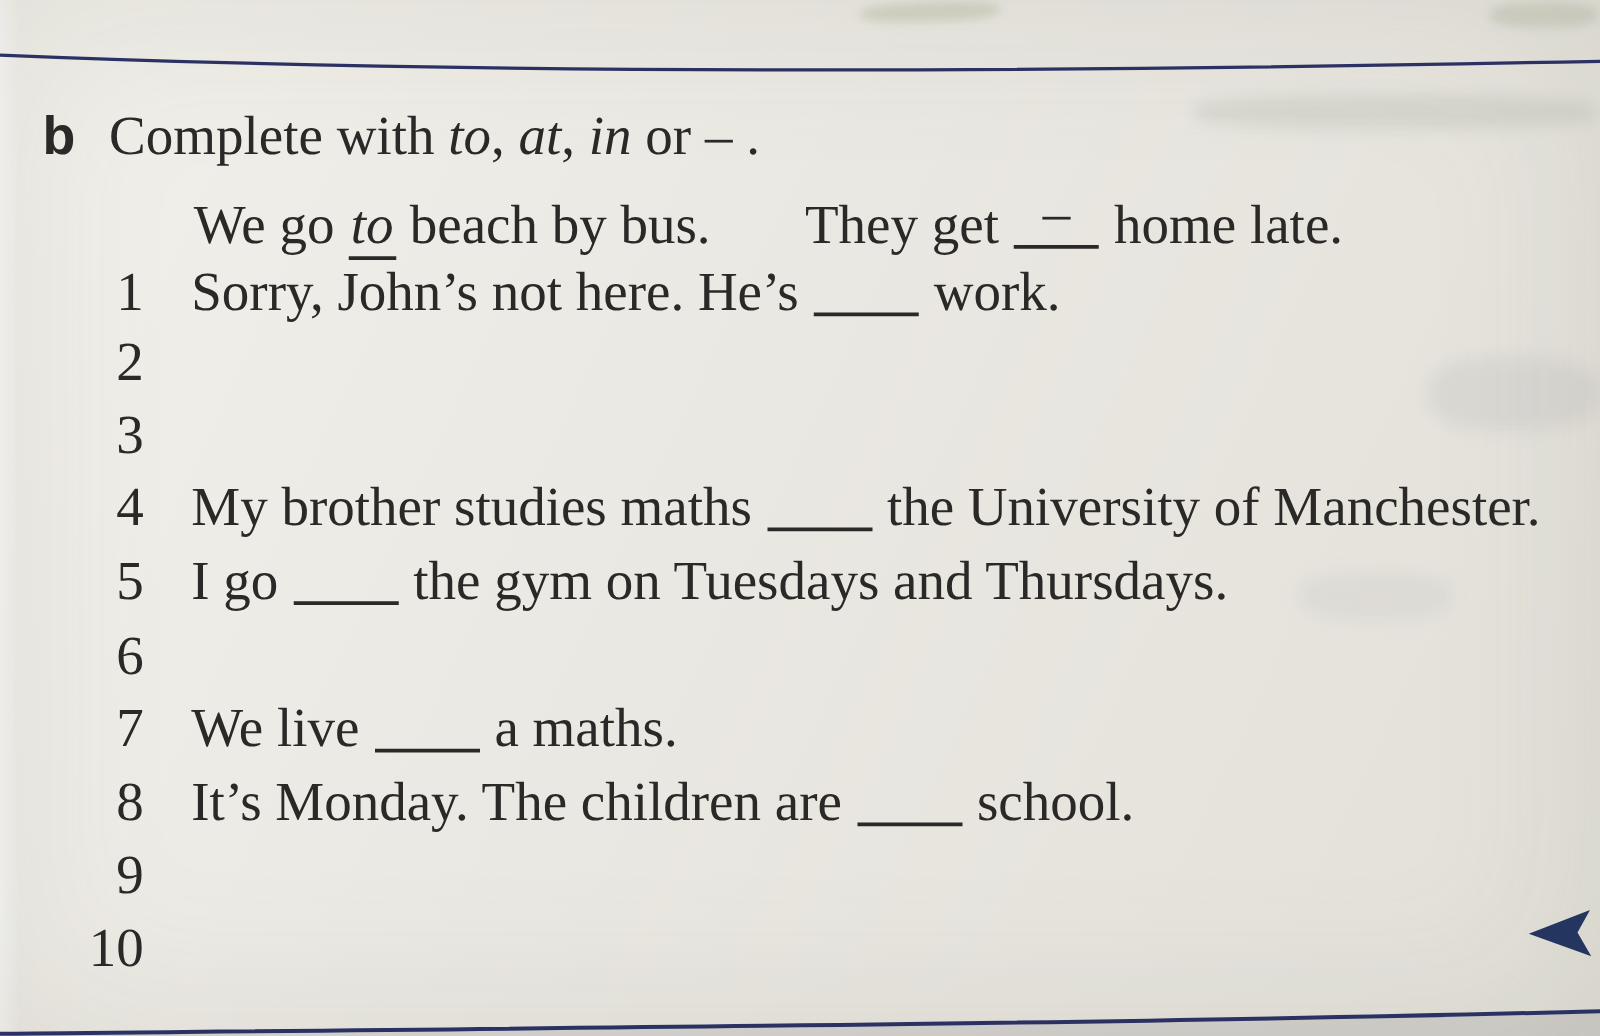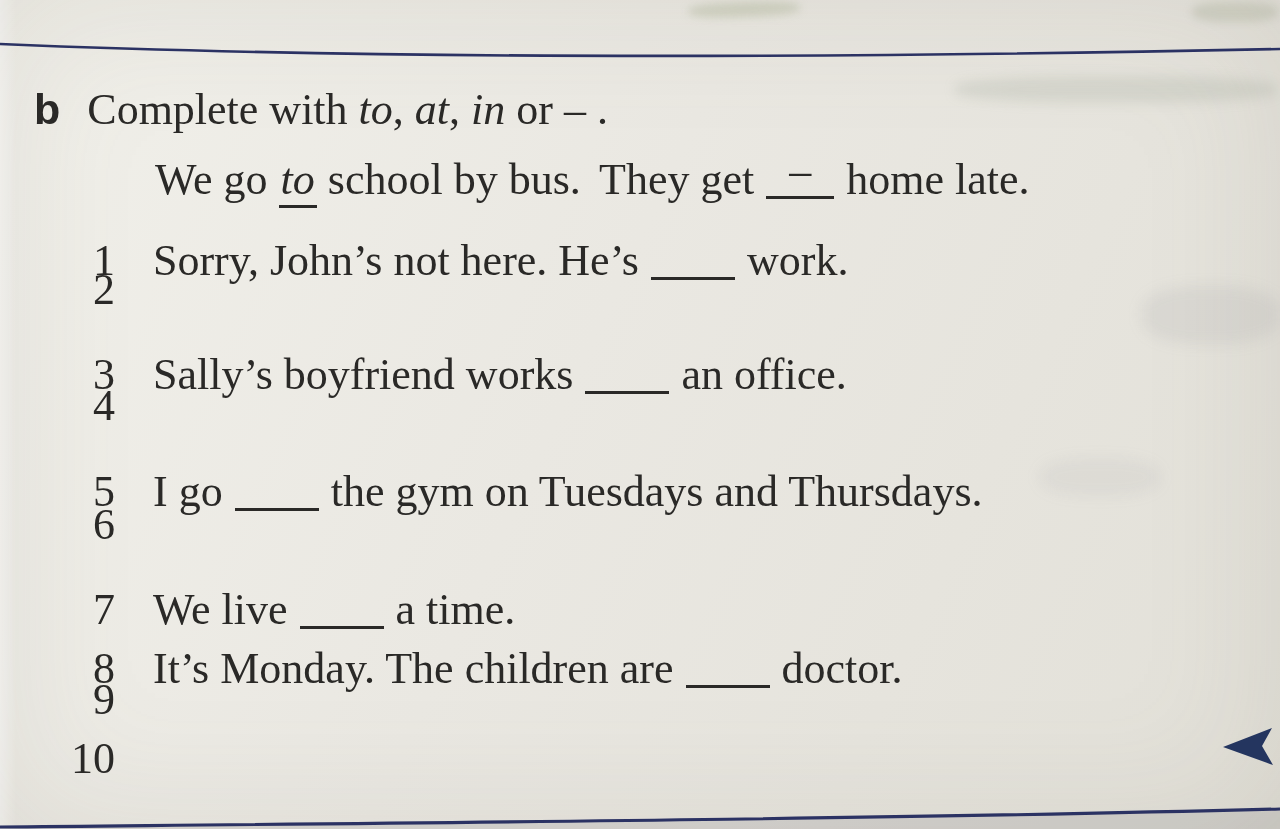--- a/index.html
+++ b/index.html
@@ -28,21 +28,21 @@
     font-size:43px;
     margin-right:27px;
   }
   .item-row{left:0;display:flex;align-items:baseline;}
   .item-num{
     display:inline-block;
     width:115px;
     text-align:right;
     flex:0 0 115px;
   }
-  .item-text{margin-left:38px;margin-top:27px;}
+  .item-text{margin-left:38px;}
   .blank{
     position:relative;
     display:inline-block;
     width:84px;
     border-bottom:3px solid #2a2927;
     margin:0 12px;
     vertical-align:baseline;
     top:5px;
   }
   .blank-narrow{width:68px;}
@@ -52,21 +52,21 @@
     text-align:center;
     font-size:44px;
     line-height:44px;
   }
   .ital{font-style:italic;}
   .answered{
     font-style:italic;
     border-bottom:3px solid #2a2927;
     padding:0 2px 1px 2px;
   }
-  .second-example{position:absolute;left:444px;top:0;font-family:Liberation Serif, serif;}
+  .second-example{position:absolute;left:489px;top:0;font-family:Liberation Serif, serif;}
   .smudge{
     position:absolute;
     border-radius:40%;
     pointer-events:none;
   }
   .s1{left:688px;top:2px;width:112px;height:15px;background:rgba(148,158,122,0.30);filter:blur(4px);transform:rotate(-2deg);}
   .s2{left:955px;top:76px;width:322px;height:27px;background:rgba(132,142,126,0.17);filter:blur(6px);}
   .s3{left:1142px;top:286px;width:138px;height:58px;background:rgba(126,131,137,0.11);filter:blur(7px);}
   .s4{left:1192px;top:2px;width:86px;height:20px;background:rgba(142,152,120,0.24);filter:blur(4px);}
   .s5{left:1040px;top:458px;width:120px;height:38px;background:rgba(128,132,140,0.08);filter:blur(7px);}
@@ -97,62 +97,62 @@
       <span class="ital">at</span><span>,</span>
       <span class="ital">in</span>
       <span>or – .</span>
     </span>
   </div>
 
   <div class="row" style="left:155px;top:156px;">
     <span>
       <span>We go</span>
       <span class="answered">to</span>
-      <span>school by bus.</span>
+      <span>beach by bus.</span>
     </span>
     <span class="second-example">
       <span>They get</span><span class="blank blank-narrow"><span class="ans">–</span></span><span>home late.</span>
     </span>
   </div>
 
   <div class="row item-row" style="top:210px;">
     <span class="item-num">1</span>
     <span class="item-text"><span>Sorry, John’s not here. He’s</span><span class="blank"></span><span>work.</span></span>
   </div>
 
   <div class="row item-row" style="top:266px;">
     <span class="item-num">2</span>
   </div>
 
   <div class="row item-row" style="top:324px;">
     <span class="item-num">3</span>
-    <span class="item-text"><span>Sally’s boyfriend works</span><span class="blank"></span><span>an office.</span></span>
   </div>
 
   <div class="row item-row" style="top:382px;">
     <span class="item-num">4</span>
+    <span class="item-text"><span>My brother studies maths</span><span class="blank"></span><span>the University of Manchester.</span></span>
   </div>
 
   <div class="row item-row" style="top:441px;">
     <span class="item-num">5</span>
     <span class="item-text"><span>I go</span><span class="blank"></span><span>the gym on Tuesdays and Thursdays.</span></span>
   </div>
 
   <div class="row item-row" style="top:501px;">
     <span class="item-num">6</span>
   </div>
 
   <div class="row item-row" style="top:559px;">
     <span class="item-num">7</span>
-    <span class="item-text"><span>We live</span><span class="blank"></span><span>a time.</span></span>
+    <span class="item-text"><span>We live</span><span class="blank"></span><span>a maths.</span></span>
   </div>
 
   <div class="row item-row" style="top:618px;">
     <span class="item-num">8</span>
-    <span class="item-text"><span>It’s Monday. The children are</span><span class="blank"></span><span>doctor.</span></span>
+    <span class="item-text"><span>It’s Monday. The children are</span><span class="blank"></span><span>school.</span></span>
   </div>
 
   <div class="row item-row" style="top:676px;">
     <span class="item-num">9</span>
   </div>
 
   <div class="row item-row" style="top:735px;justify-content:flex-end;">
     <span class="item-num">10</span>
   </div>
 

